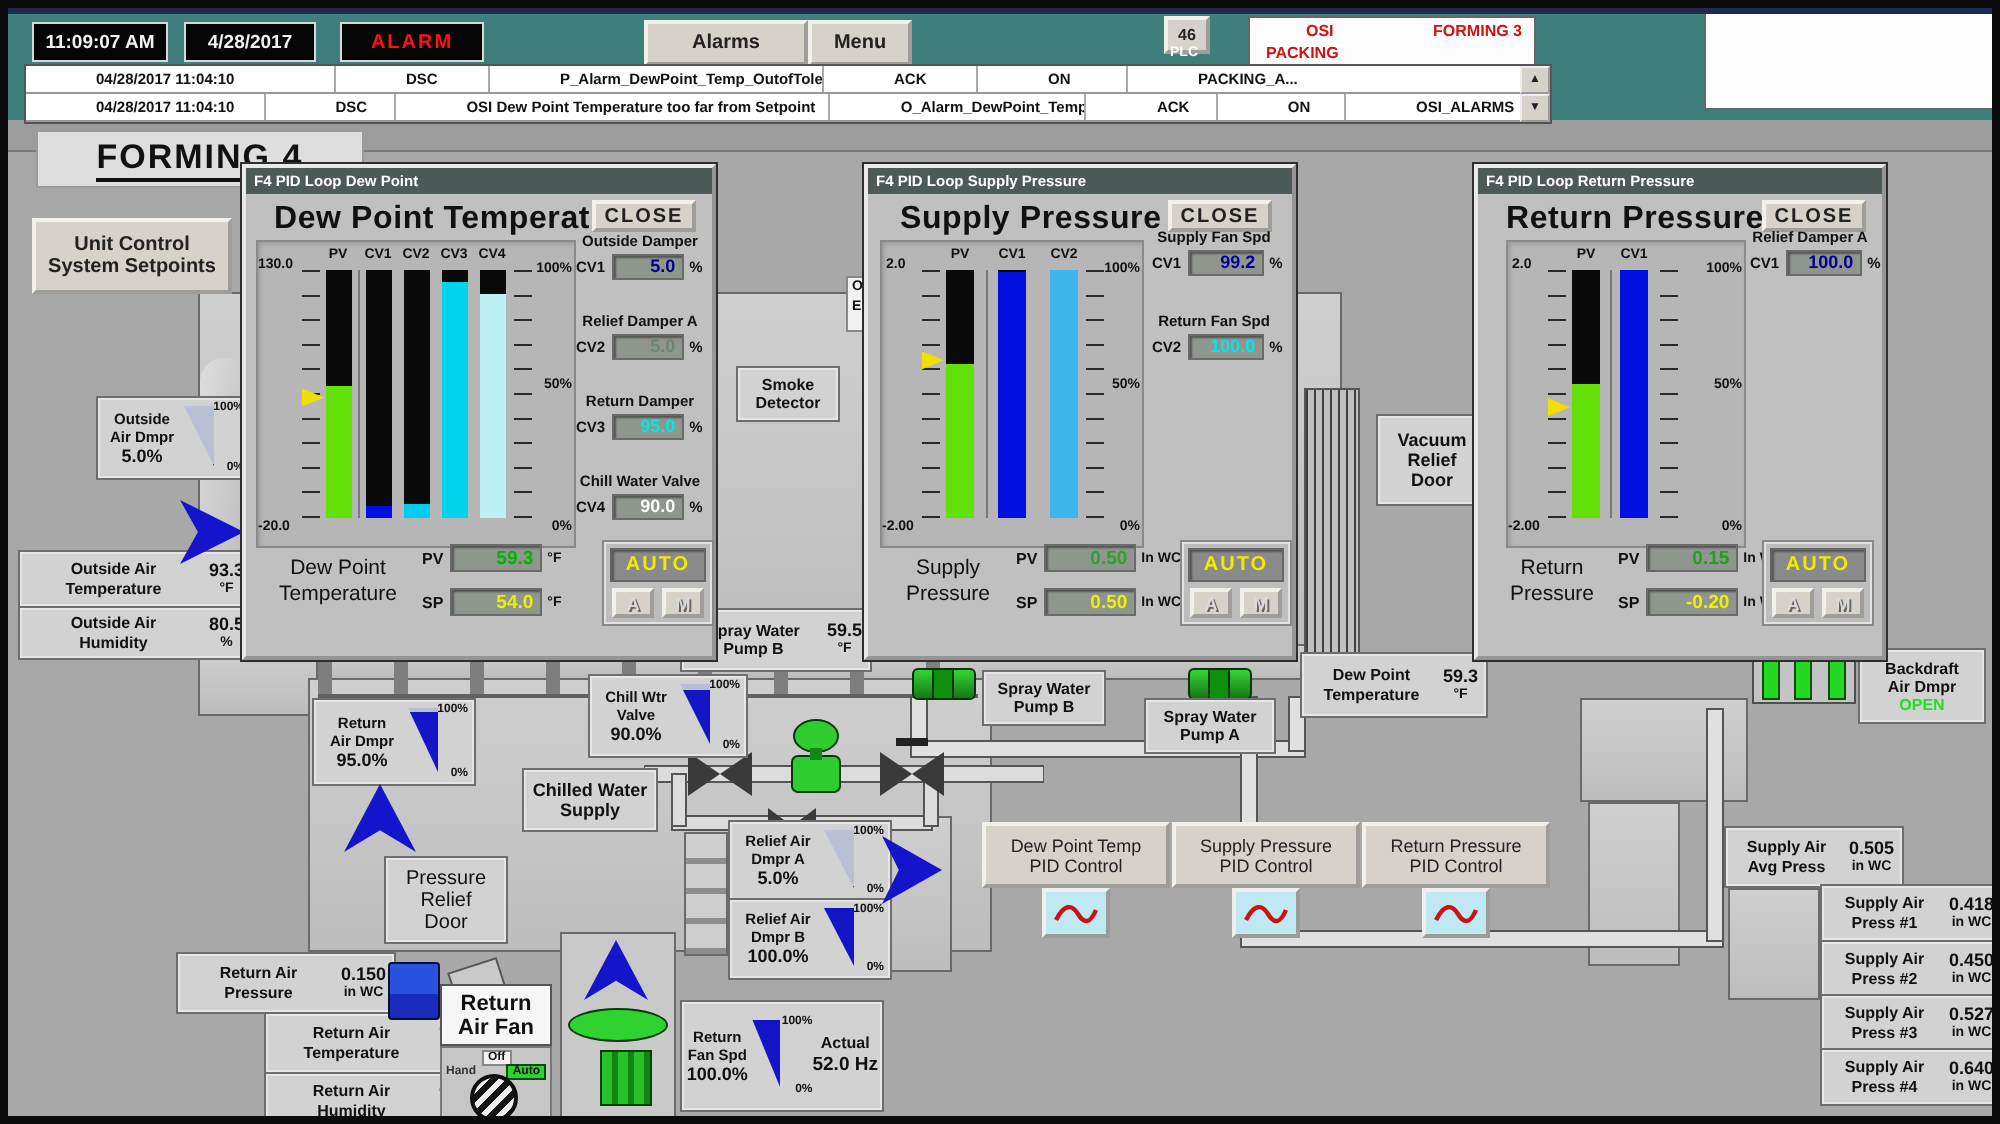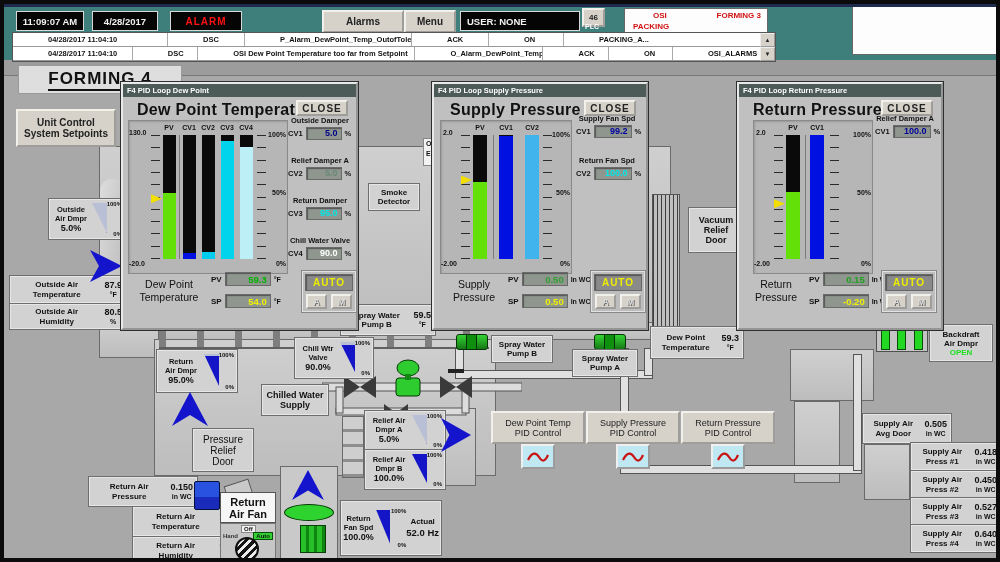--- a/index.html
+++ b/index.html
@@ -142,21 +142,20 @@
 
   <div class="abs topstrip"></div>
   <div class="abs header"></div>
   <div class="abs grayband"></div>
 
   <div class="abs blkdisp" style="left:12px;top:7px;width:66px;height:18px;font-size:9.5px;z-index:10;">11:09:07 AM</div>
   <div class="abs blkdisp" style="left:88px;top:7px;width:64px;height:18px;font-size:9.5px;z-index:10;">4/28/2017</div>
   <div class="abs blkdisp alarmtxt" style="left:166px;top:7px;width:70px;height:18px;font-size:10px;z-index:10;">ALARM</div>
   <div class="abs btn3d" style="left:318px;top:6px;width:78px;height:19px;font-size:10px;z-index:10;">Alarms</div>
   <div class="abs btn3d" style="left:400px;top:6px;width:48px;height:19px;font-size:10px;z-index:10;">Menu</div>
-  <div class="abs blkdisp" style="left:456px;top:7px;width:112px;height:18px;font-size:9.5px;justify-content:flex-start;padding-left:6px;z-index:10;">USER: NONE</div>
   <div class="abs btn3d" style="left:578px;top:4px;width:19px;height:15px;font-size:8px;z-index:10;">46</div>
   <div class="abs" style="left:574px;top:19px;width:28px;color:#FFF;font-size:7px;font-weight:bold;text-align:center;z-index:10;">PLC</div>
 
   <div class="abs whitebox" style="left:620px;top:4px;width:142px;height:25px;z-index:10;color:#D01212;font-weight:bold;font-size:8px;">
     <span class="abs" style="left:28px;top:2px;">OSI</span>
     <span class="abs" style="right:6px;top:2px;">FORMING 3</span>
     <span class="abs" style="left:8px;top:13px;">PACKING</span>
   </div>
   <div class="abs whitebox" style="left:848px;top:2px;width:146px;height:47px;z-index:10;"></div>
 
@@ -201,21 +200,21 @@
         <div class="tri">
           <div class="fill" style="height: 5%;"></div>
         </div>
         <i class="t0">0%</i>
       </div>
   </div>
   <div class="abs arr-right" style="left:86px;top:246px;width:32px;height:32px;"></div>
 
   <div class="abs lbl reading" style="left:5px;top:271px;width:108px;height:25px;">
     <span class="lt"><span>Outside Air</span><br><span>Temperature</span></span>
-    <span class="rt"><span>87.9</span><i>°F</i></span>
+    <span class="rt"><span>93.3</span><i>°F</i></span>
   </div>
   <div class="abs lbl reading" style="left:5px;top:299px;width:108px;height:23px;">
     <span class="lt"><span>Outside Air</span><br><span>Humidity</span></span>
     <span class="rt"><span>80.5</span><i>%</i></span>
   </div>
 
   <div class="abs" style="left:419px;top:134px;width:20px;height:26px;background:#F2F2F2;border:1px solid #888;font-size:7px;font-weight:bold;overflow:hidden;line-height:1.4;padding-left:2px;z-index:5;">
     <span>Ou</span><br><span>E</span>
   </div>
   <div class="abs lbl" style="left:364px;top:179px;width:50px;height:26px;font-size:8px;z-index:2;">
@@ -495,21 +494,21 @@
     </div>
   <div class="abs lbl" style="left:925px;top:320px;width:62px;height:36px;font-size:8px;">
     <span class="cline">
         <span>Backdraft</span>
         <span>Air Dmpr</span>
         <span style="font-weight: bold; color: rgb(32, 224, 32);">OPEN</span>
       </span>
   </div>
 
   <div class="abs lbl reading" style="left:858px;top:409px;width:80px;height:27px;">
-    <span class="lt"><span>Supply Air</span><br><span>Avg Door</span></span>
+    <span class="lt"><span>Supply Air</span><br><span>Avg Press</span></span>
     <span class="rt"><span>0.505</span><i>in WC</i></span>
   </div>
   <div class="abs lbl reading" style="left:906px;top:438px;width:82px;height:25px;">
     <span class="lt"><span>Supply Air</span><br><span>Press #1</span></span>
     <span class="rt"><span>0.418</span><i>in WC</i></span>
   </div>
   <div class="abs lbl reading" style="left:906px;top:466px;width:82px;height:25px;">
     <span class="lt"><span>Supply Air</span><br><span>Press #2</span></span>
     <span class="rt"><span>0.450</span><i>in WC</i></span>
   </div>

